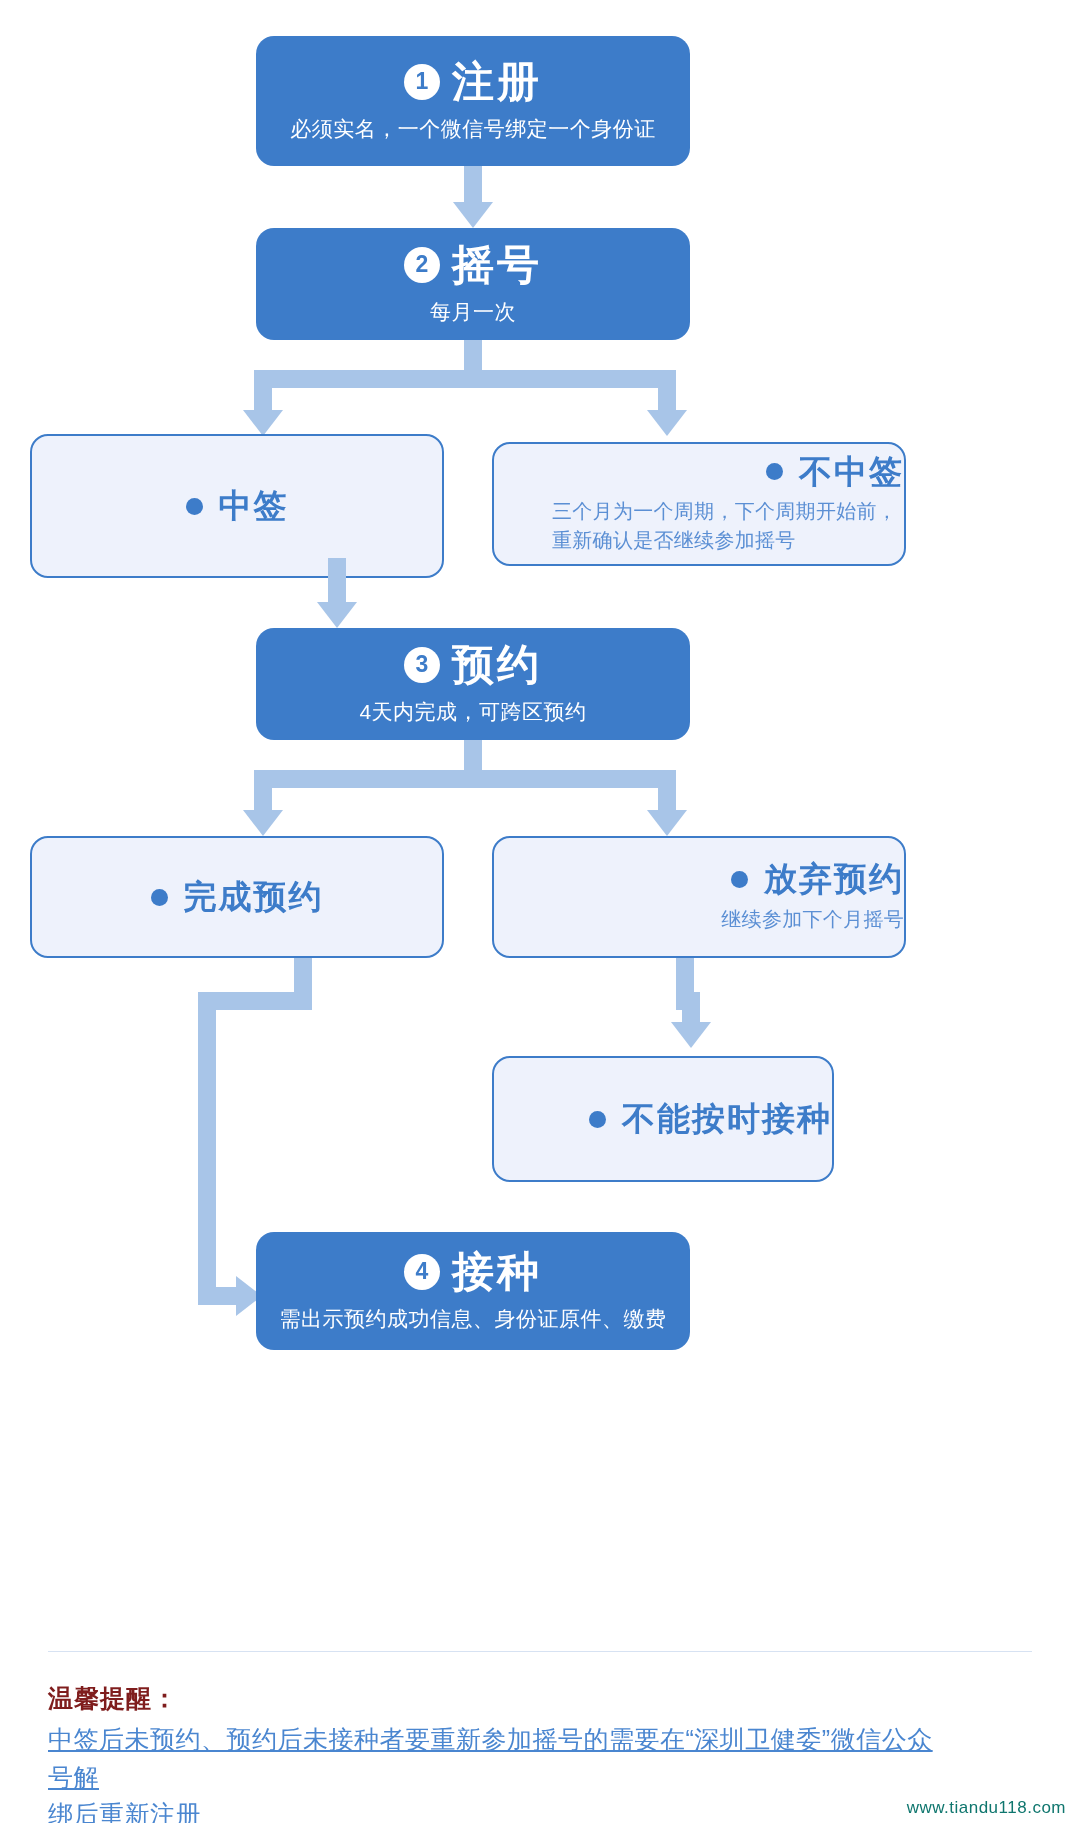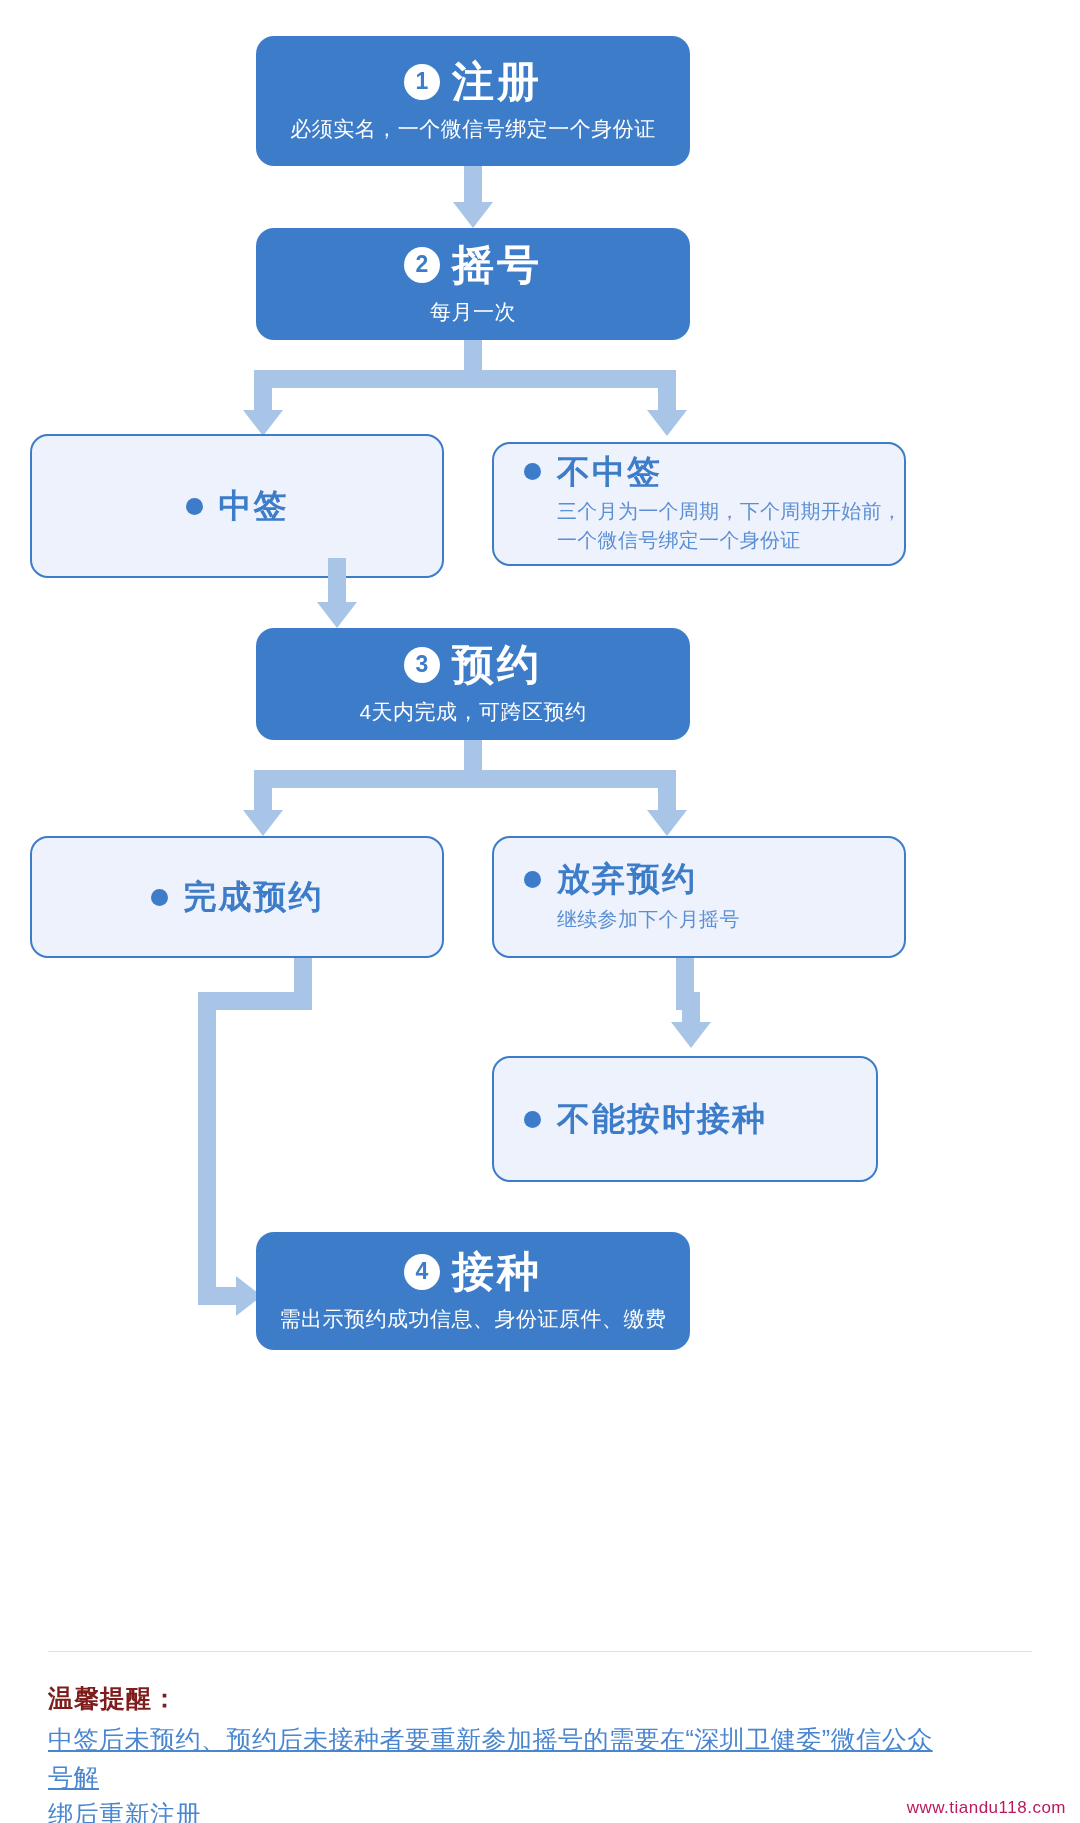--- a/index.html
+++ b/index.html
@@ -36,21 +36,21 @@
   }
   .node.primary .sub {
     color:#ffffff; font-size:21px; line-height:1.35;
     margin-top:10px; letter-spacing:.5px; white-space:nowrap;
   }
 
   .node.outcome {
     background:#eef2fc;
     border:2.5px solid #3d7cc9;
     padding:0 0 0 30px;
-    display:flex; flex-direction:column; justify-content:center;
+    display:flex; flex-direction:column; justify-content:center;align-items:flex-end;
   }
   .node.outcome.center { align-items:center; padding-left:0; }
   .node.outcome .title {
     color:#3d7cc9; font-size:33px; font-weight:bold;
     letter-spacing:2px; line-height:1.15;
     display:flex; align-items:center; gap:16px;
     white-space:nowrap;
   }
   .node.outcome .dot {
     width:17px; height:17px; border-radius:50%;
@@ -84,21 +84,21 @@
   .footer { position:absolute; left:48px; top:1682px; width:900px; }
   .footer .fhead {
     color:#7f1d1d; font-size:25px; font-weight:bold;
     letter-spacing:1px; margin-bottom:6px;
   }
   .footer .fbody {
     color:#4a86d0; font-size:25px; line-height:1.5; letter-spacing:.5px;text-decoration:underline;
   }
   .watermark {
     position:absolute; right:14px; bottom:5px;
-    color:#be185d; font-size:17px; letter-spacing:.5px;
+    color:#0f766e; font-size:17px; letter-spacing:.5px;
   }
 </style>
 </head>
 <body>
 
 <div id="stage">
 
   <div class="node primary" style="left:256px; top:36px; width:434px; height:130px;">
     <div class="title">
       <span class="num">1</span>
@@ -130,21 +130,21 @@
       <span class="dot"></span>
       <span>中签</span>
     </div>
   </div>
 
   <div class="node outcome" style="left:492px; top:442px; width:414px; height:124px;">
     <div class="title">
       <span class="dot"></span>
       <span>不中签</span>
     </div>
-    <div class="sub" style="width:352px;">三个月为一个周期，下个周期开始前，一个微信号绑定一个身份证</div>
+    <div class="sub" style="width:352px;">三个月为一个周期，下个周期开始前，重新确认是否继续参加摇号</div>
   </div>
 
   <div class="ln" style="left:328px; top:558px; width:18px; height:52px;"></div>
   <div class="arrowhead" style="left:317px; top:602px;"></div>
 
   <div class="node primary" style="left:256px; top:628px; width:434px; height:112px;">
     <div class="title">
       <span class="num">3</span>
       <span>预约</span>
     </div>
@@ -177,21 +177,21 @@
   <div class="ln" style="left:676px; top:992px; width:24px; height:18px;"></div>
   <div class="ln" style="left:682px; top:992px; width:18px; height:38px;"></div>
   <div class="arrowhead" style="left:671px; top:1022px;"></div>
 
   <div class="ln" style="left:294px; top:958px; width:18px; height:48px;"></div>
   <div class="ln" style="left:198px; top:992px; width:114px; height:18px;"></div>
   <div class="ln" style="left:198px; top:992px; width:18px; height:312px;"></div>
   <div class="ln" style="left:198px; top:1287px; width:44px; height:18px;"></div>
   <div class="arrowhead right" style="left:236px; top:1276px;"></div>
 
-  <div class="node outcome" style="left:492px; top:1056px; width:386px; height:126px;">
+  <div class="node outcome" style="left:492px; top:1056px; width:342px; height:126px;">
     <div class="title">
       <span class="dot"></span>
       <span>不能按时接种</span>
     </div>
   </div>
 
   <div class="node primary" style="left:256px; top:1232px; width:434px; height:118px;">
     <div class="title">
       <span class="num">4</span>
       <span>接种</span>

